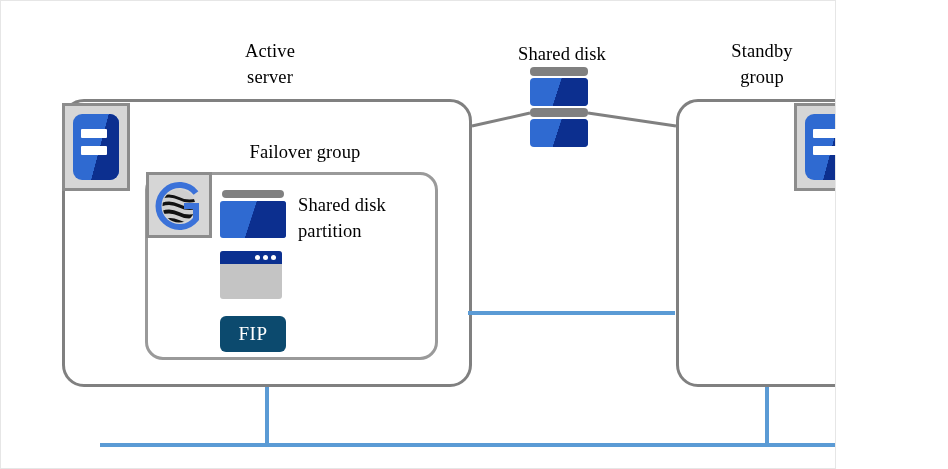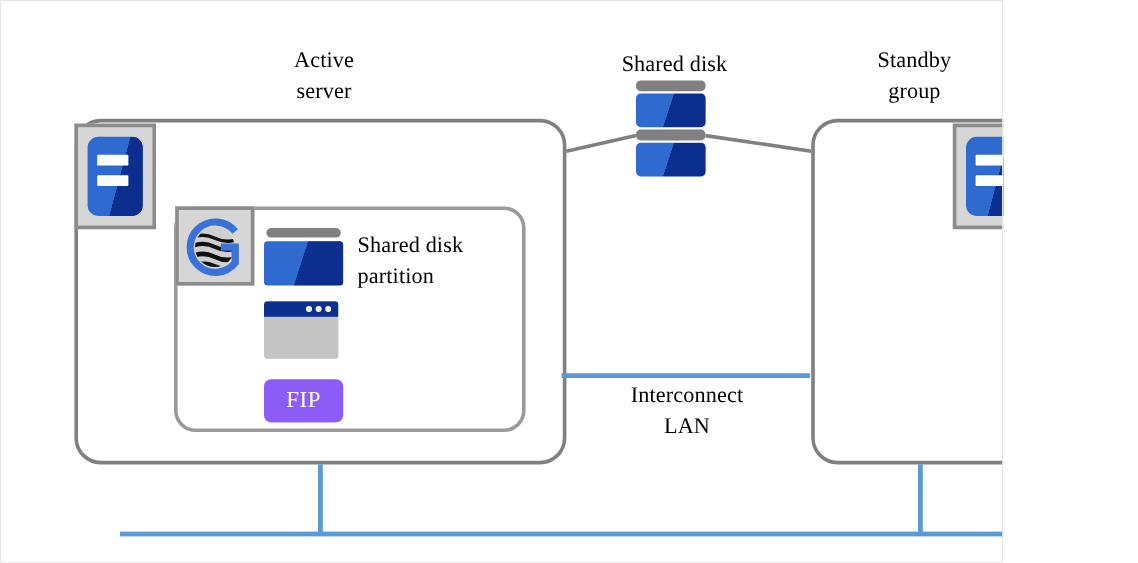--- a/index.html
+++ b/index.html
@@ -18,21 +18,21 @@
   .disk .cap{position:absolute;left:0;width:100%;height:9px;background:#808080;border-radius:4px;}
   .disk .body{position:absolute;left:0;width:100%;background:#2f6ad1;border-radius:4px;overflow:hidden;}
   .disk .body .shade{position:absolute;inset:0;background:linear-gradient(108deg,rgba(0,0,0,0) 47%,#0c2f8f 47.5%);}
   .sd-icon{position:absolute;width:66px;height:48px;}
   .sd-icon .cap{position:absolute;top:0;left:2px;width:62px;height:8px;background:#808080;border-radius:4px;}
   .sd-icon .body{position:absolute;top:11px;left:0;width:66px;height:37px;background:#2f6ad1;border-radius:3px;overflow:hidden;}
   .sd-icon .body .shade{position:absolute;inset:0;background:linear-gradient(108deg,rgba(0,0,0,0) 47%,#0c2f8f 47.5%);}
   .app-icon{position:absolute;width:62px;height:48px;background:#c4c4c4;border-radius:3px;overflow:hidden;}
   .app-icon .tbar{position:absolute;top:0;left:0;width:100%;height:13px;background:#0b3090;}
   .app-icon .dot{position:absolute;top:4px;width:5px;height:5px;border-radius:50%;background:#ffffff;}
-  .fip-icon{position:absolute;width:66px;height:36px;background:#8b5cf6;border-radius:6px;color:#ffffff;
+  .fip-icon{position:absolute;width:66px;height:36px;background:#0c4a6e;border-radius:6px;color:#ffffff;
     font-size:19px;display:flex;align-items:center;justify-content:center;letter-spacing:.5px;}
   .gicon{position:absolute;width:66px;height:66px;background:#d6d6d6;border:3px solid #8c8c8c;box-sizing:border-box;}
   .lan{position:absolute;background:#5b9bd5;}
   .lan-h{height:4px;}
   .lan-v{width:4px;}
   svg.wires{position:absolute;left:0;top:0;width:948px;height:469px;pointer-events:none;}
 </style>
 </head>
 <body>
 
@@ -49,20 +49,21 @@
   <div class="box" style="left:62px;top:99px;width:410px;height:288px;"></div>
 
   <div class="svr-frame" style="left:62px;top:103px;width:68px;height:88px;">
     <div class="svr-inner" style="left:8px;top:8px;right:8px;bottom:8px;">
       <div class="shade"></div>
       <div class="bar" style="top:22%;"></div>
       <div class="bar" style="top:48%;"></div>
     </div>
   </div>
 
+  <div class="lbl" style="left:170px;top:139px;width:270px;">Failover group</div>
 
   <div class="fgbox" style="left:145px;top:172px;width:293px;height:188px;"></div>
 
   <div class="gicon" style="left:146px;top:172px;">
     <svg viewBox="0 0 60 60" width="60" height="60">
       <defs>
         <clipPath id="sphereClip">
             <circle cx="30" cy="31" r="16.5"></circle>
           </clipPath>
       </defs>
@@ -115,21 +116,19 @@
 
   <div class="svr-frame" style="left:794px;top:103px;width:68px;height:88px;">
     <div class="svr-inner" style="left:8px;top:8px;right:8px;bottom:8px;">
       <div class="shade"></div>
       <div class="bar" style="top:22%;"></div>
       <div class="bar" style="top:48%;"></div>
     </div>
   </div>
 
   <div class="lan lan-h" style="left:468px;top:311px;width:207px;"></div>
-  <div class="lbl" style="left:470px;top:317px;width:205px;">Interconnect
-LAN</div>
 
   <div class="lan lan-v" style="left:265px;top:387px;height:58px;"></div>
   <div class="lan lan-v" style="left:765px;top:387px;height:58px;"></div>
   <div class="lan lan-h" style="left:100px;top:443px;width:755px;"></div>
 
   <div id="frame"></div>
 </div>
 
 </body></html>

